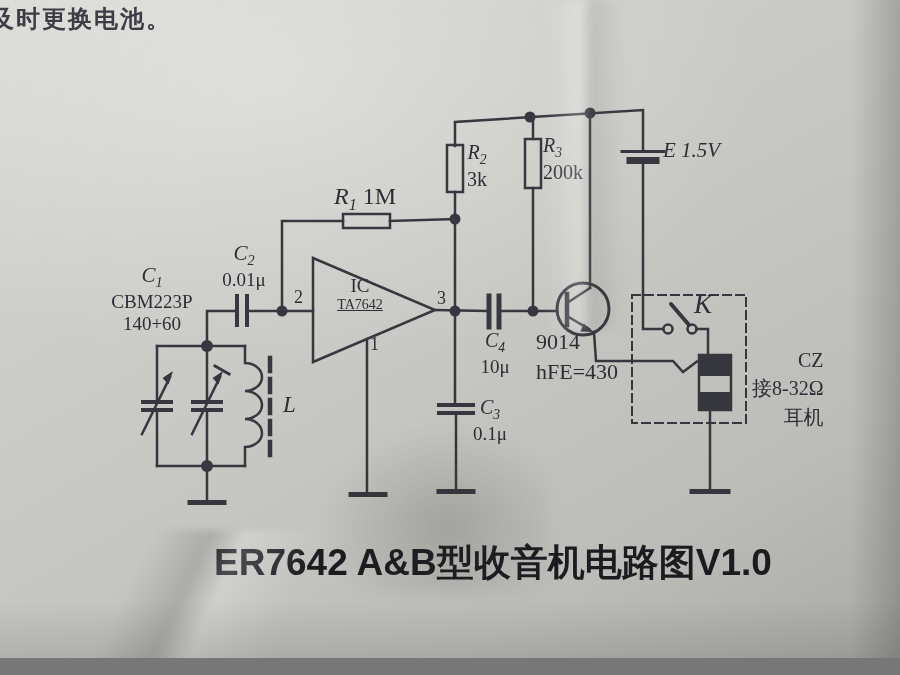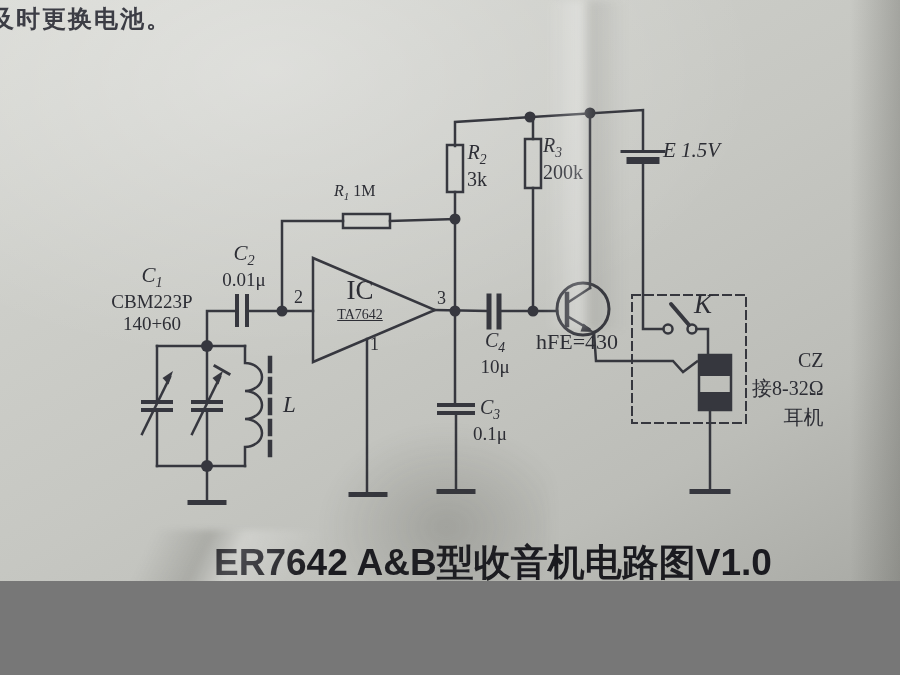--- a/index.html
+++ b/index.html
@@ -1,17 +1,17 @@
 <!DOCTYPE html>
 <html><head>
 <meta charset="utf-8">
 <style>
   html,body{margin:0;padding:0;background:#777;}
   .photo{
-    position:relative;width:900px;height:581px;overflow:hidden;
+    position:relative;width:900px;height:658px;overflow:hidden;
     background:
       radial-gradient(ellipse 700px 420px at 30% 12%, rgba(255,255,255,0.30), rgba(255,255,255,0) 70%),
       linear-gradient(150deg,#d8d9d4 0%, #cdcec9 28%, #c6c7c2 52%, #bcbdb8 78%, #a9aaa5 100%);
     font-family:"Liberation Serif", serif;
   }
   .lbl{position:absolute;color:#2d2e35;line-height:1.18;white-space:nowrap;}
   .center{text-align:center;}
   .schematic{position:absolute;left:0;top:0;}
   sub{font-size:0.68em;}
   .crease{position:absolute;pointer-events:none;}
@@ -153,57 +153,58 @@
     <div style="font-size:21px;"><i><span>C</span><sub>1</sub></i></div>
     <div>CBM223P</div>
     <div>140+60</div>
   </div>
 
   <div class="lbl center" style="left:205px;top:241px;width:78px;font-size:19px;">
     <div style="font-size:21px;"><i><span>C</span><sub>2</sub></i></div>
     <div>0.01μ</div>
   </div>
 
-  <div class="lbl" style="left:334px;top:182px;font-size:16px;">
+  <div class="lbl" style="left:334px;top:182px;font-size:24px;">
     <i><span>R</span><sub>1</sub></i>
     <span>1M</span>
   </div>
 
   <div class="lbl" style="left:467px;top:141px;font-size:20px;text-align:center;">
     <div><i><span>R</span><sub>2</sub></i></div>
     <div>3k</div>
   </div>
 
   <div class="lbl" style="left:543px;top:134px;font-size:20px;">
     <div><i><span>R</span><sub>3</sub></i></div>
     <div>200k</div>
   </div>
 
   <div class="lbl" style="left:663px;top:138px;font-size:21px;font-style:italic;text-align:right;">E 1.5V</div>
 
   <div class="lbl center" style="left:315px;top:275px;width:90px;">
-    <div style="font-size:27px;">IC</div>
+    <div style="font-size:19px;">IC</div>
     <div style="font-size:14px;text-decoration:underline;">TA7642</div>
   </div>
 
   <div class="lbl" style="left:294px;top:287px;font-size:18px;">2</div>
   <div class="lbl" style="left:437px;top:288px;font-size:18px;">3</div>
   <div class="lbl" style="left:370px;top:334px;font-size:18px;">1</div>
 
   <div class="lbl center" style="left:473px;top:329px;width:44px;font-size:19px;">
     <div style="font-size:20px;"><i><span>C</span><sub>4</sub></i></div>
     <div>10μ</div>
   </div>
 
   <div class="lbl center" style="left:466px;top:396px;width:48px;font-size:19px;">
     <div style="font-size:20px;"><i><span>C</span><sub>3</sub></i></div>
     <div>0.1μ</div>
   </div>
 
   <div class="lbl bg-lines" style="left:536px;top:327px;font-size:22px;">
+    <div>9014</div>
     <div>hFE=430</div>
   </div>
 
   <div class="lbl" style="left:283px;top:391px;font-size:23px;font-style:italic;">L</div>
 
   <div class="lbl" style="left:694px;top:289px;font-size:27px;font-style:italic;">K</div>
 
   <div class="lbl cz-lines" style="left:752px;top:346px;font-size:20px;">
     <div>CZ</div>
     <div>接8-32Ω</div>

